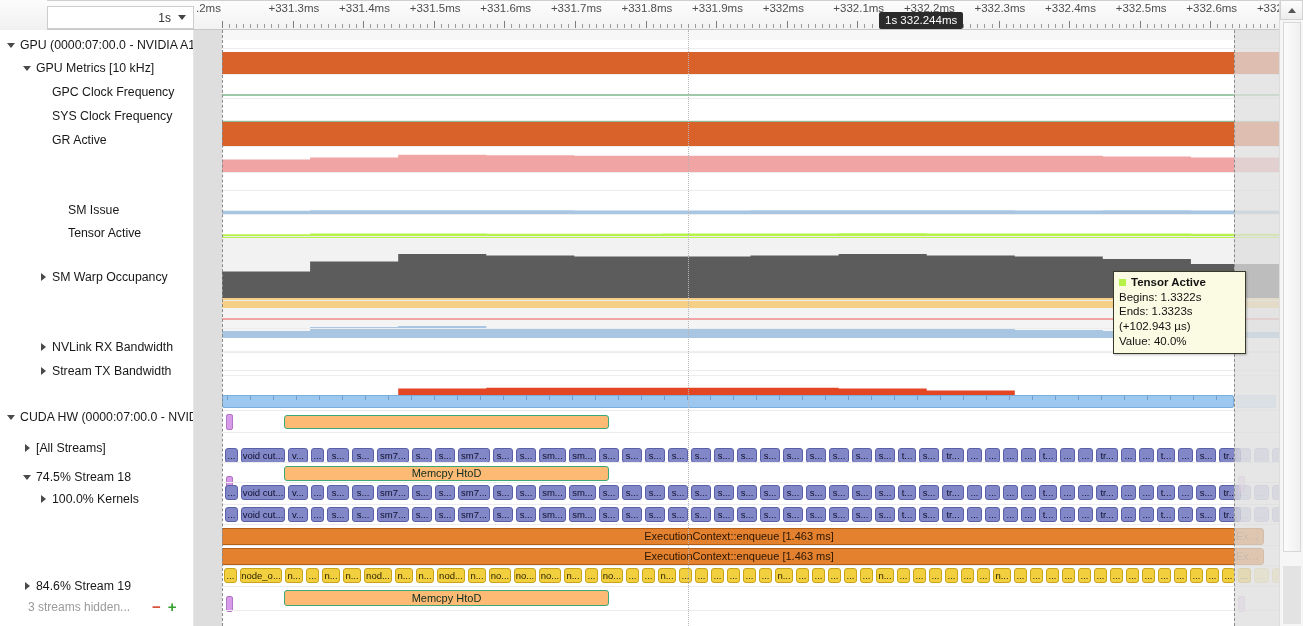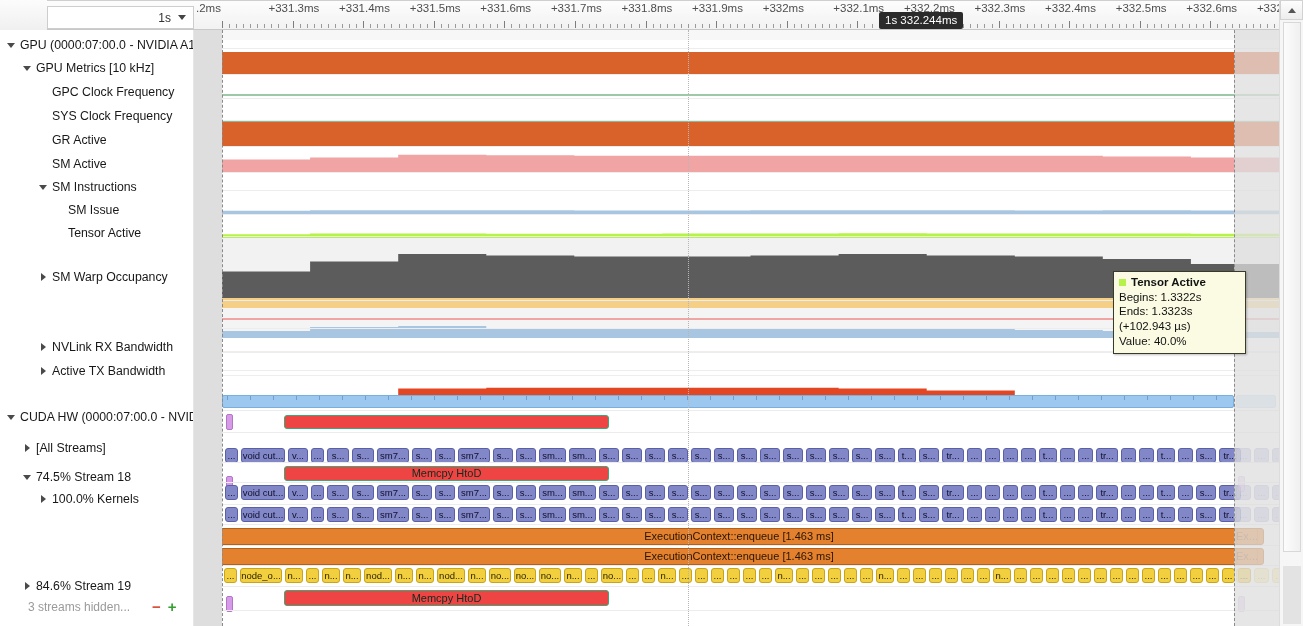--- a/index.html
+++ b/index.html
@@ -130,21 +130,21 @@
   }
   .nvtx-orange {
     background:#e3812f; border:1px solid #b5601a; border-radius:3px;
     color:#2a1500; font-size:11px;
   }
   .nvtx-yellow {
     background:#f2cf3e; border:1px solid #c9a41a; border-radius:3px;
     color:#2b2200; font-size:9.5px;
   }
   .memcpy-blk {
-    background:#ef4444; border:1px solid #3aa877; border-radius:3px;
+    background:#fdba74; border:1px solid #3aa877; border-radius:3px;
     color:#0d2d1e; font-size:11px;
   }
   .purple-blk { background:#d79ae8; border:1px solid #b277c5; border-radius:2px; }
   .cudahw-bar { background:#9cc7ef; border:1px solid #79aedd; border-radius:2px; }
   .cudahw-tick { position:absolute; top:0; width:1px; height:4px; background:#6d9fd1; }
   .faded { opacity: 0.45; }
 
   
   .tooltip {
     position:absolute; left:919px; top:241px; width:133px;
@@ -380,47 +380,39 @@
         <span>GPC Clock Frequency</span>
       </div>
       <div class="tnode" style="top: 77px; height: 17px; padding-left: 38px;">
         <span class="arr"></span>
         <span>SYS Clock Frequency</span>
       </div>
       <div class="tnode" style="top: 101px; height: 17px; padding-left: 38px;">
         <span class="arr"></span>
         <span>GR Active</span>
       </div>
-      <div class="tnode" style="top: 125px; height: 17px; padding-left: 38px;">
-        <span class="arr"></span>
-        <span>SM Active</span>
-      </div>
-      <div class="tnode" style="top: 148px; height: 17px; padding-left: 38px;">
-        <span class="arr down"></span>
-        <span>SM Instructions</span>
-      </div>
       <div class="tnode" style="top: 171px; height: 17px; padding-left: 54px;">
         <span class="arr"></span>
         <span>SM Issue</span>
       </div>
       <div class="tnode" style="top: 194px; height: 17px; padding-left: 54px;">
         <span class="arr"></span>
         <span>Tensor Active</span>
       </div>
       <div class="tnode" style="top: 238px; height: 17px; padding-left: 38px;">
         <span class="arr right"></span>
         <span>SM Warp Occupancy</span>
       </div>
       <div class="tnode" style="top: 308px; height: 17px; padding-left: 38px;">
         <span class="arr right"></span>
         <span>NVLink RX Bandwidth</span>
       </div>
       <div class="tnode" style="top: 332px; height: 17px; padding-left: 38px;">
         <span class="arr right"></span>
-        <span>Active TX Bandwidth</span>
+        <span>Stream TX Bandwidth</span>
       </div>
       <div class="tnode" style="top: 378px; height: 17px; padding-left: 6px;">
         <span class="arr down"></span>
         <span>CUDA HW (0000:07:00.0 - NVIDI</span>
       </div>
       <div class="tnode" style="top: 409px; height: 17px; padding-left: 22px;">
         <span class="arr right"></span>
         <span>[All Streams]</span>
       </div>
       <div class="tnode" style="top: 438px; height: 17px; padding-left: 22px;">

